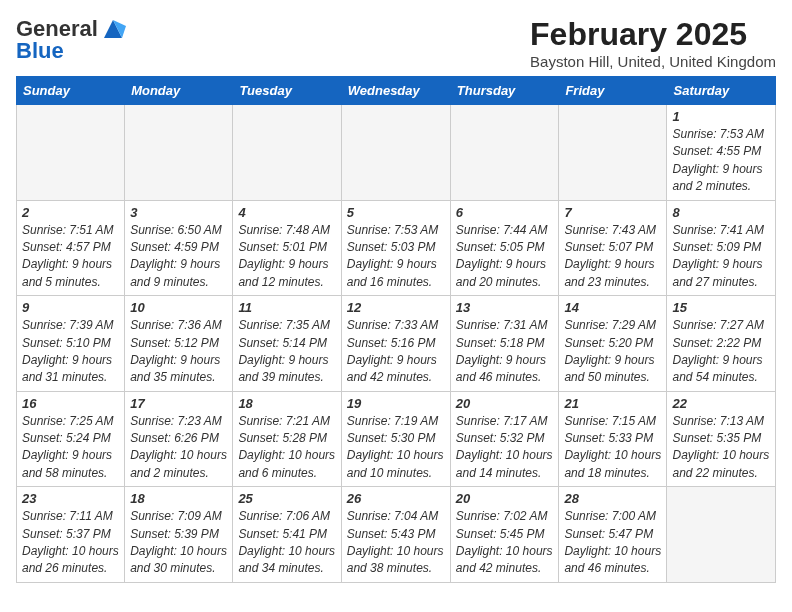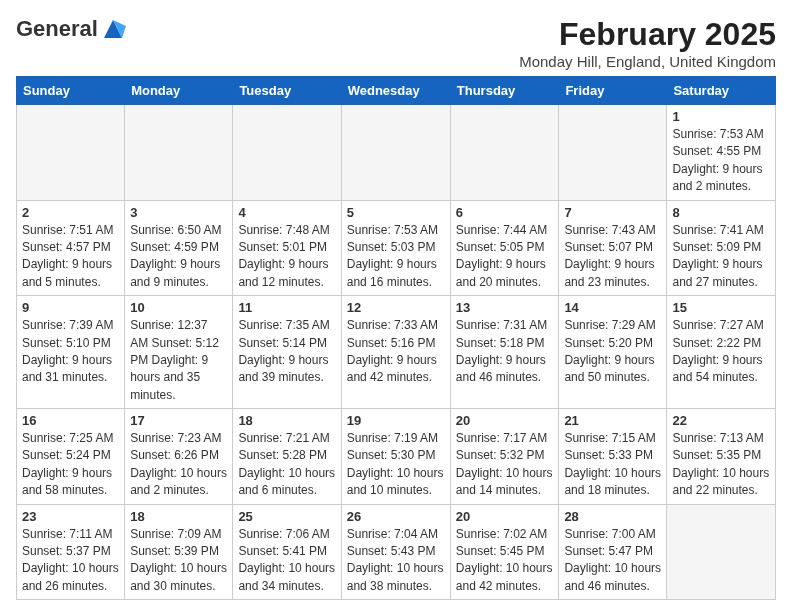--- a/index.html
+++ b/index.html
@@ -15,35 +15,36 @@
       justify-content: space-between;
       align-items: flex-start;
       margin-bottom: 4px;
     }
     .logo {
       display: flex;
       align-items: center;
       gap: 0;
     }
     .title-area {
-      text-align: right;
+      text-align: left;
     }
     .month-title {
       font-size: 32px;
       font-weight: bold;
       color: #222;
     }
     .location-title {
       font-size: 15px;
       color: #444;
     }
     .calendar {
       width: 100%;
       border-collapse: collapse;
       margin-top: 6px;
+      font-style: italic;
     }
     .calendar th {
       background: #1565C0;
       color: #fff;
       font-size: 13px;
       font-weight: bold;
       text-align: left;
       padding: 6px 6px;
       border: 1px solid #1565C0;
     }
@@ -81,25 +82,26 @@
 <div class="header-area">
   <div class="logo">
     <div>
       <div style="display:flex;align-items:flex-end;">
         <span style="font-size:22px;font-weight:bold;color:#333;">General</span>
         <svg width="26" height="26" viewBox="0 0 26 26" style="margin-left:2px;">
           <polygon points="4,22 13,4 22,22" fill="#1565C0"></polygon>
           <polygon points="13,4 26,10 22,22" fill="#42A5F5"></polygon>
         </svg>
       </div>
+      <div style="font-size:22px;font-weight:bold;color:#1565C0;margin-top:-4px;">Blue</div>
     </div>
   </div>
   <div class="title-area">
     <div class="month-title">February 2025</div>
-    <div class="location-title">Monday Hill, England, United Kingdom</div>
+    <div class="location-title">Bayston Hill, United, United Kingdom</div>
   </div>
 </div>
 
 <table class="calendar">
   <thead>
     <tr>
     <th>Sunday</th>
         <th>Monday</th>
         <th>Tuesday</th>
         <th>Wednesday</th>
@@ -169,21 +171,21 @@
       </tr>
       <tr class="week-row">
         <td>
           <span class="day-number">9</span>
           <div class="day-info">Sunrise: 7:39 AM
 Sunset: 5:10 PM
 Daylight: 9 hours and 31 minutes.</div>
         </td>
         <td>
           <span class="day-number">10</span>
-          <div class="day-info">Sunrise: 12:37 AM
+          <div class="day-info">Sunrise: 7:36 AM
 Sunset: 5:12 PM
 Daylight: 9 hours and 35 minutes.</div>
         </td>
         <td>
           <span class="day-number">11</span>
           <div class="day-info">Sunrise: 7:35 AM
 Sunset: 5:14 PM
 Daylight: 9 hours and 39 minutes.</div>
         </td>
         <td>

